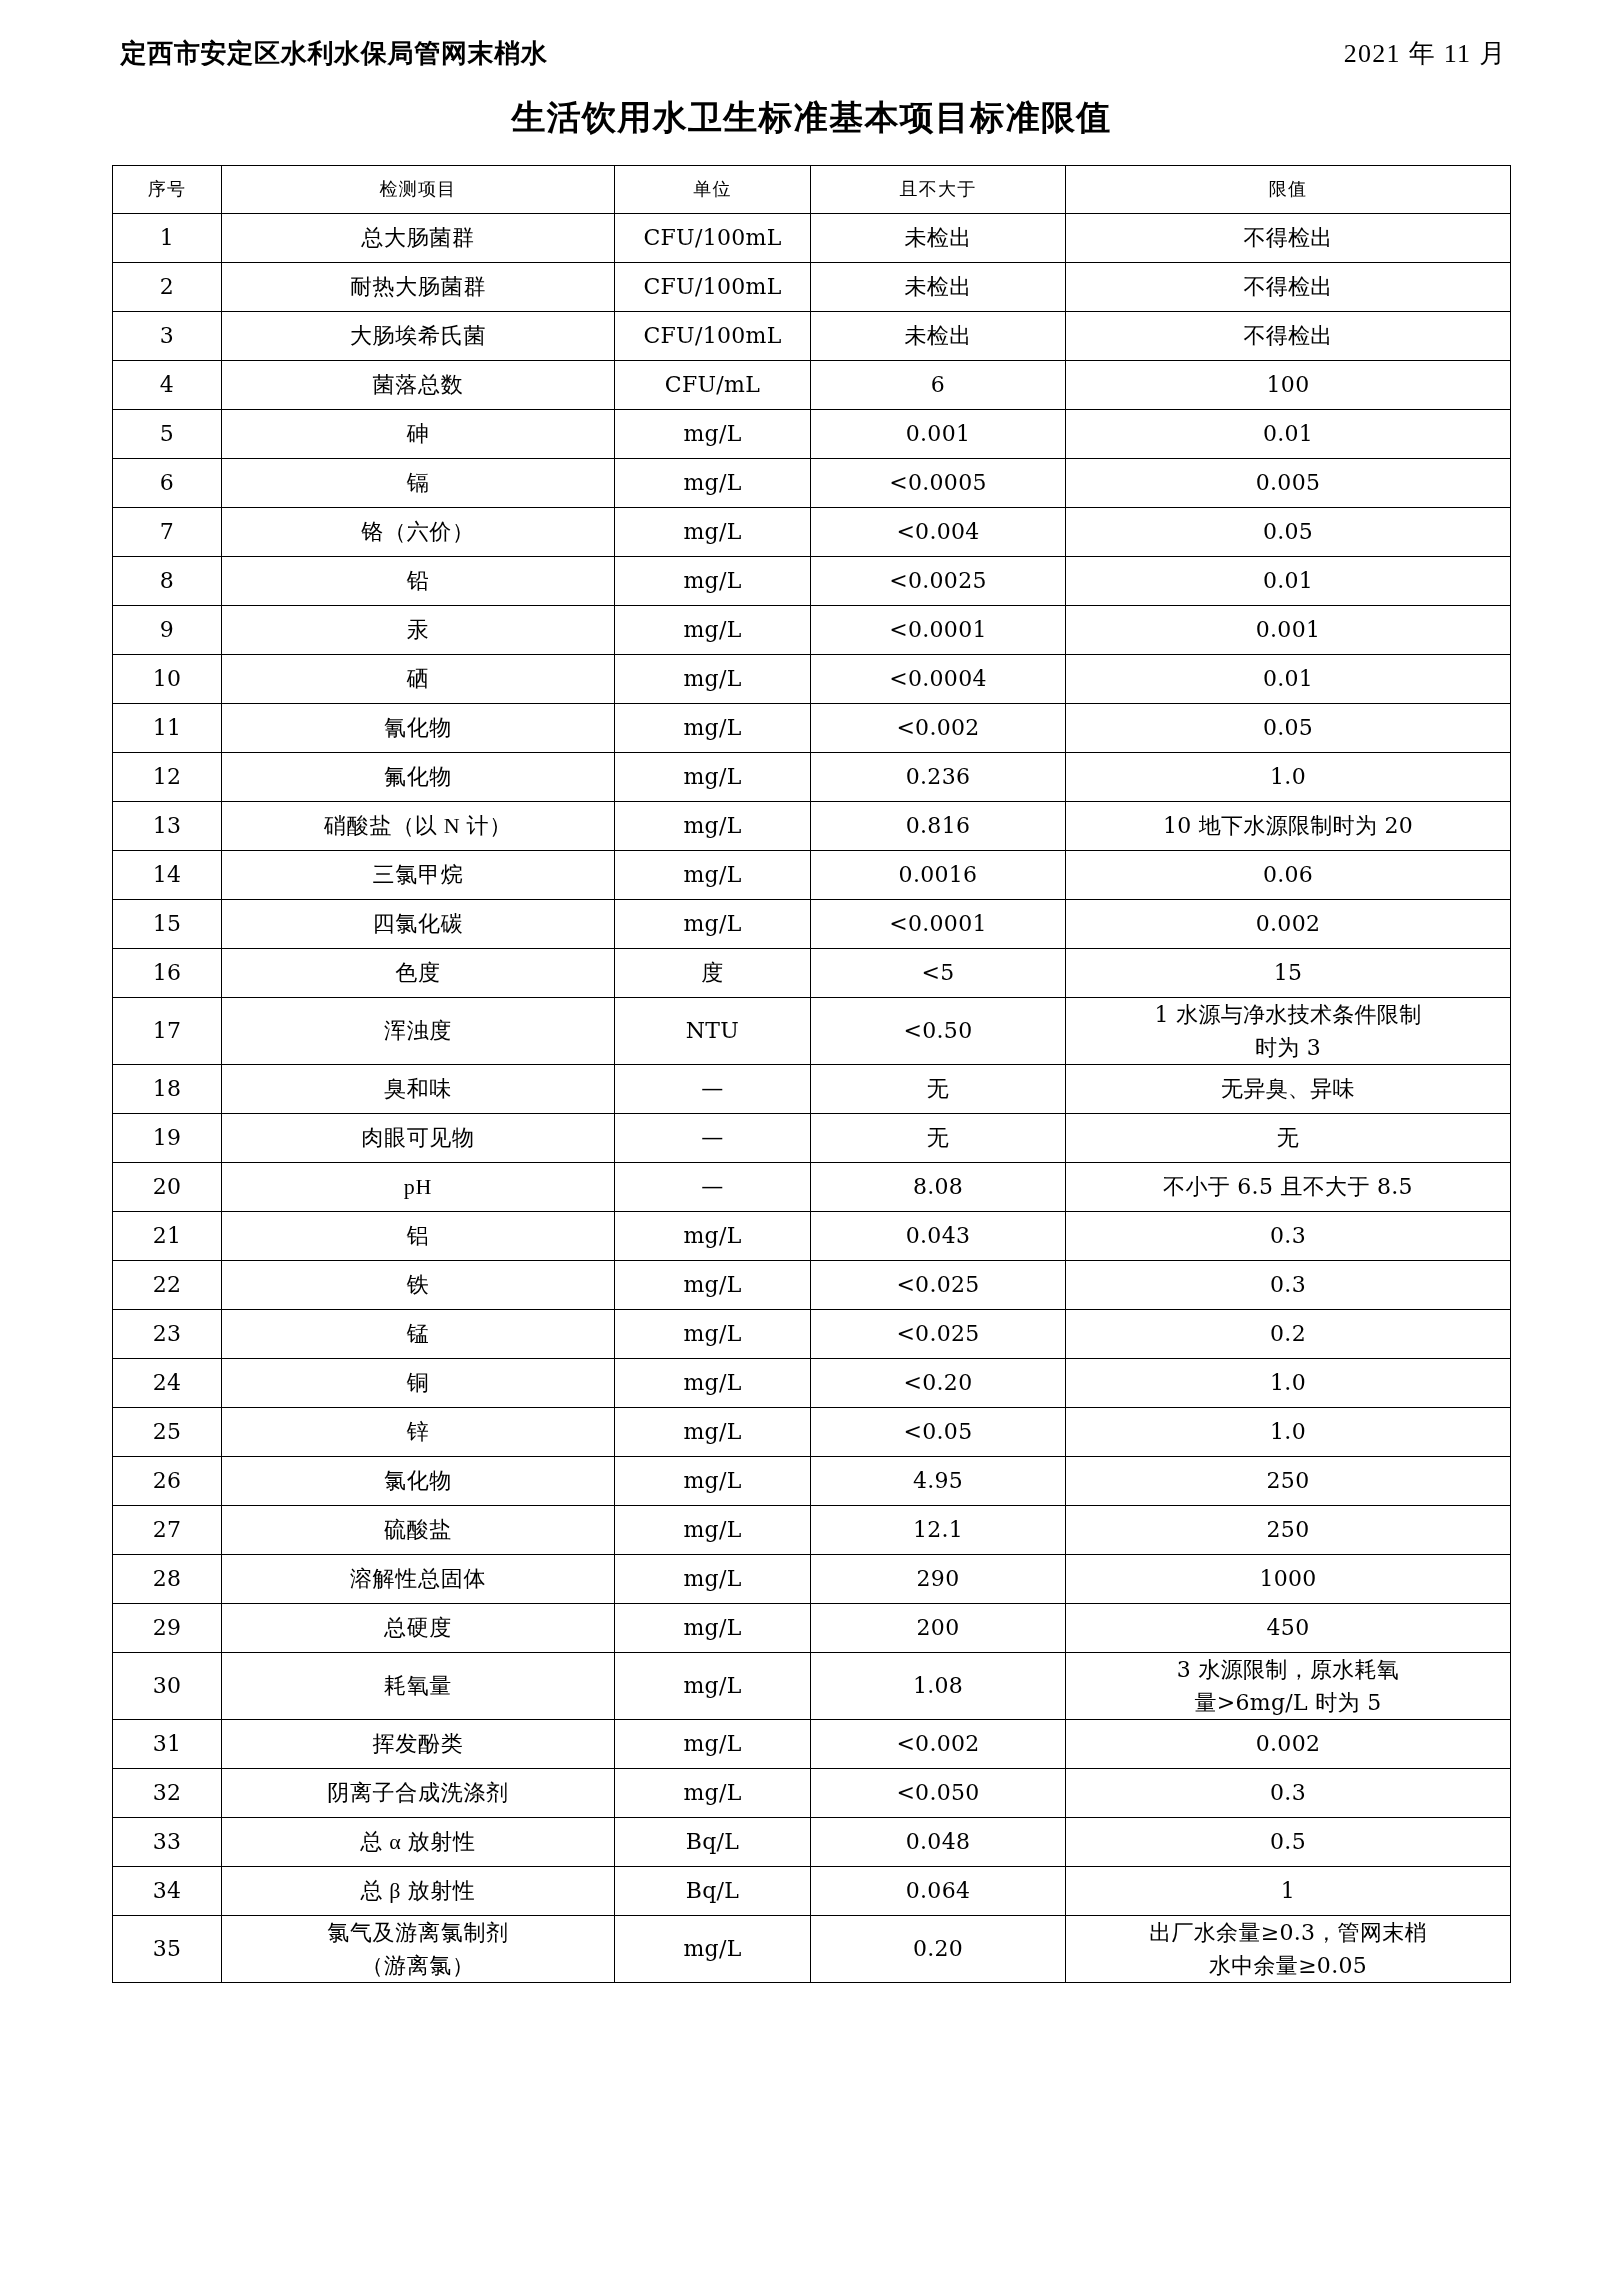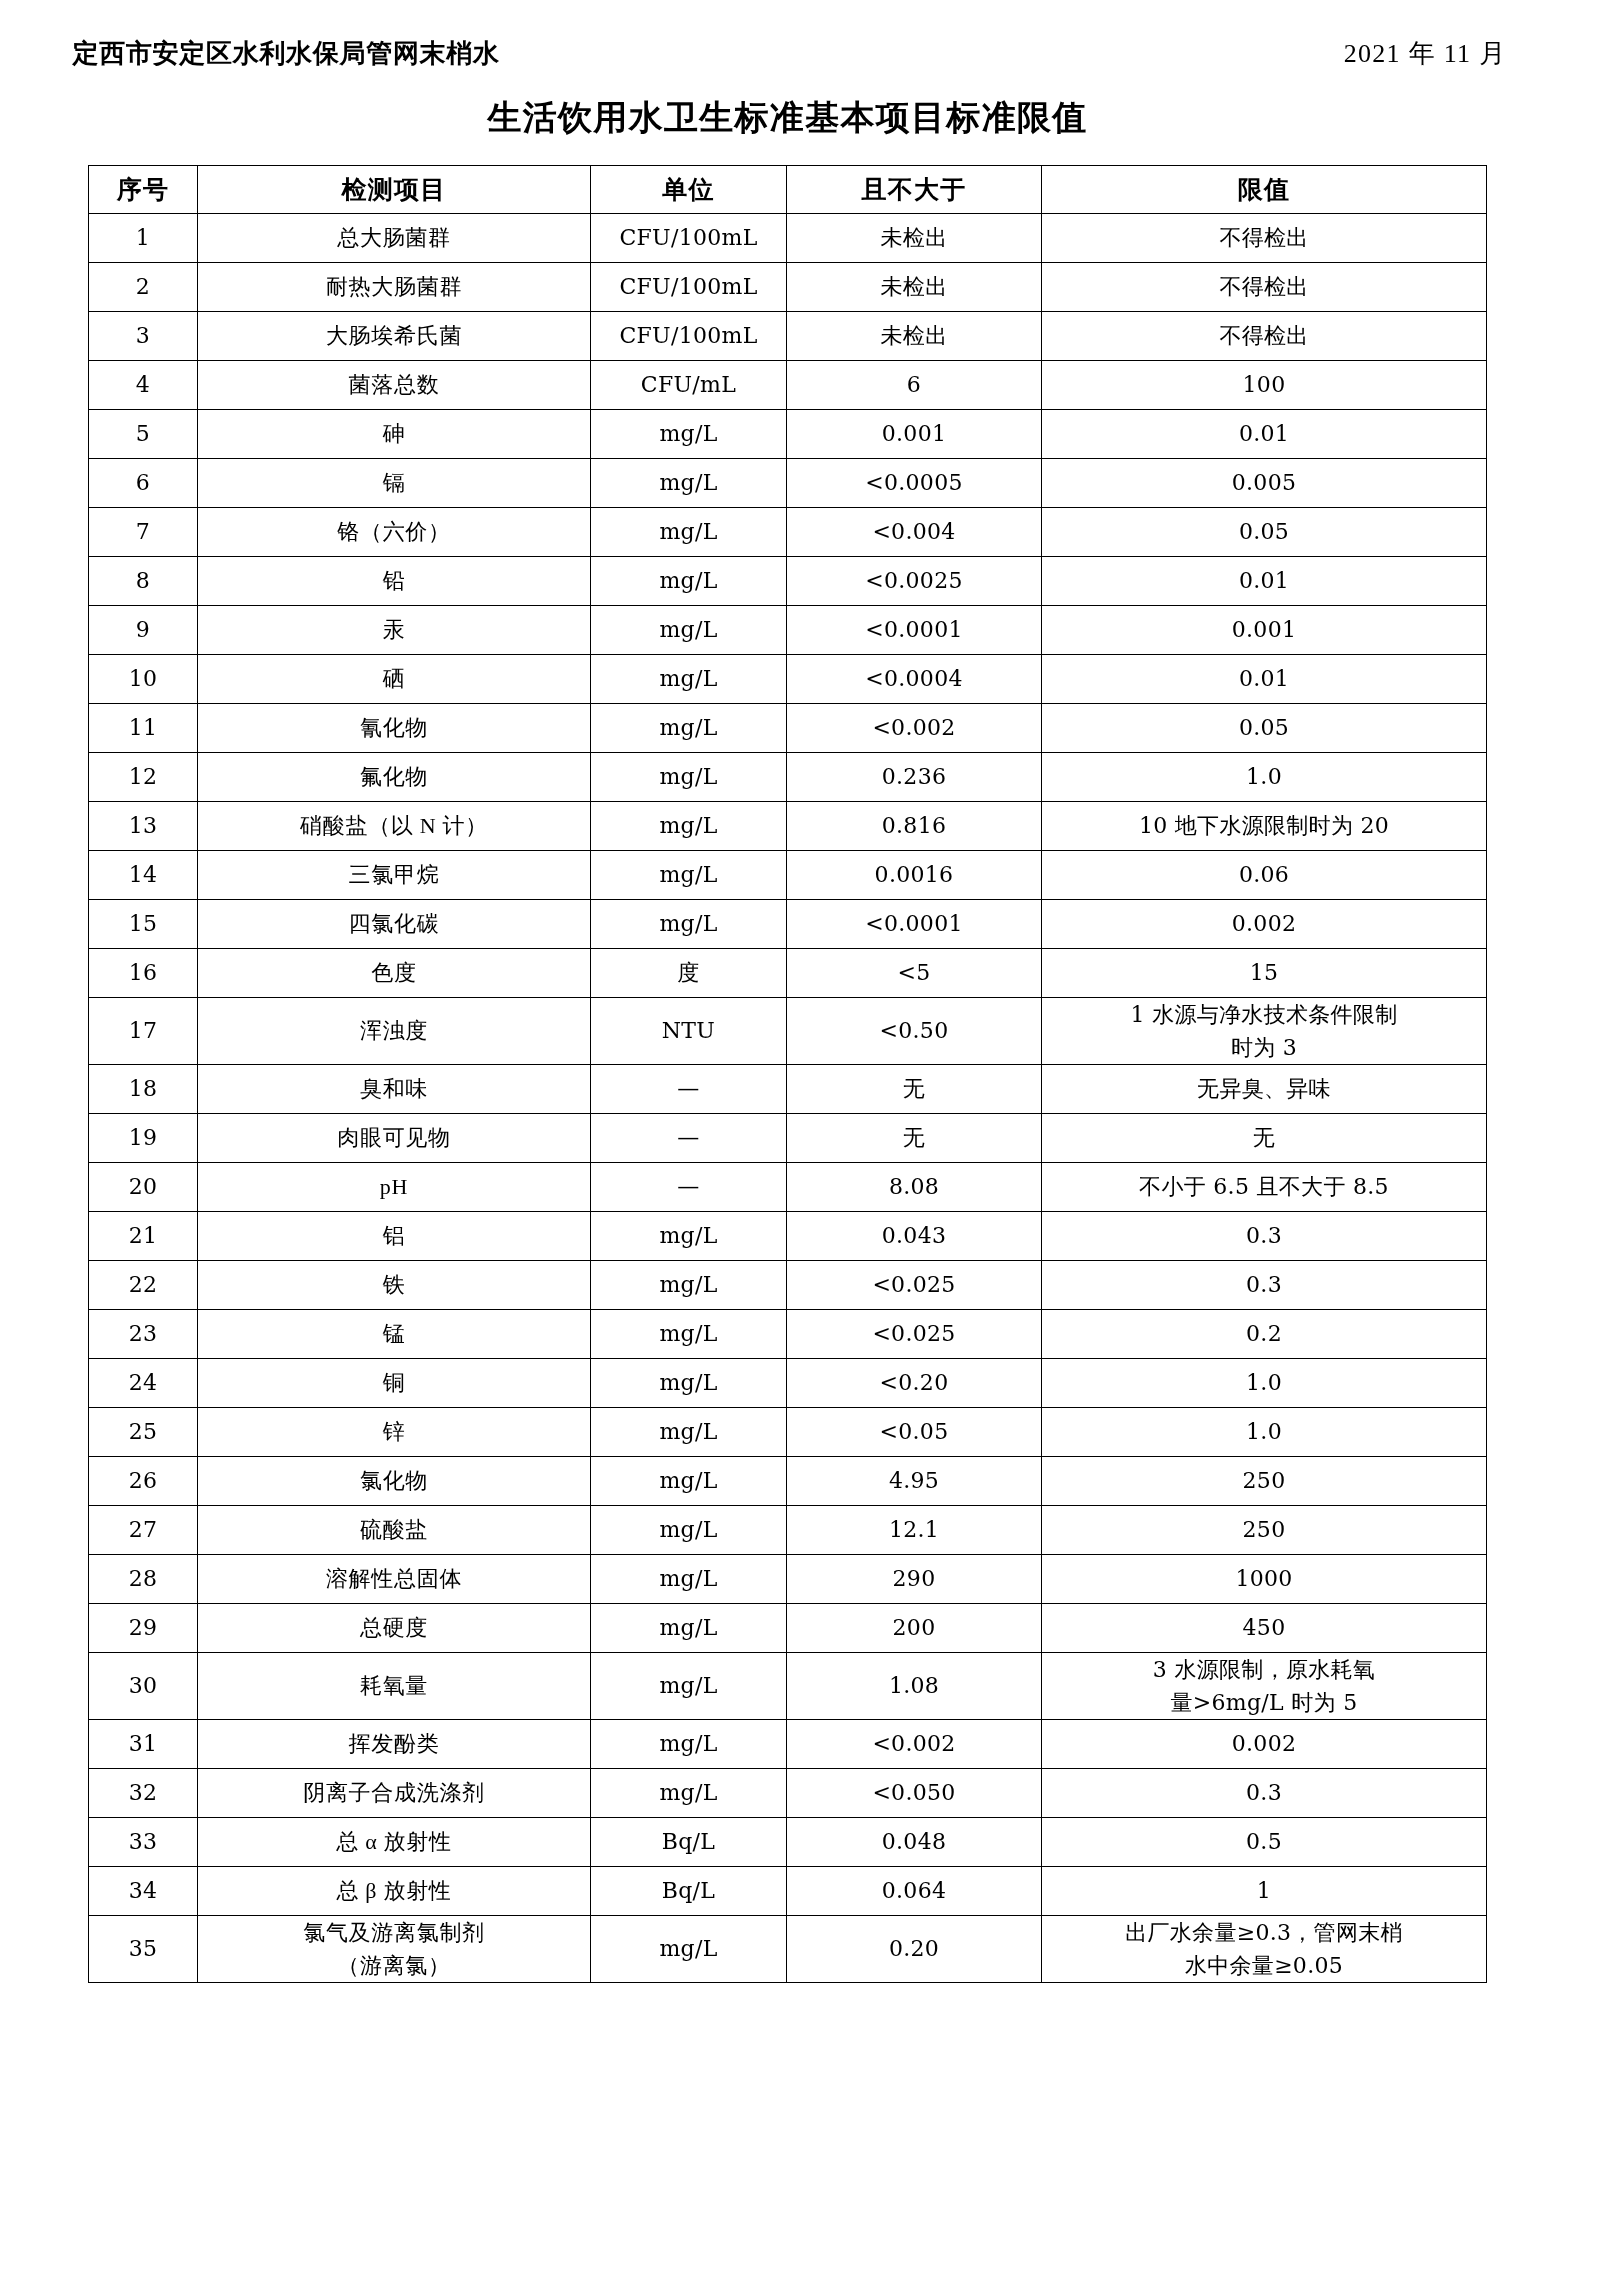--- a/index.html
+++ b/index.html
@@ -11,21 +11,21 @@
     width: 1623px;
     height: 2295px;
     font-family: "Liberation Serif", "DejaVu Serif", serif;
     color: #000000;
     -webkit-font-smoothing: antialiased;
   }
   .page {
     box-sizing: border-box;
     width: 1623px;
     height: 2295px;
-    padding: 38px 110px 0 62px;
+    padding: 38px 110px 0 110px;
     position: relative;
   }
   .header-row {
     display: flex;
     justify-content: space-between;
     align-items: baseline;
     font-size: 26px;
     line-height: 1.2;
     padding: 0 6.5px 0 10.5px;
   }
@@ -52,22 +52,22 @@
     margin: 0 auto;
   }
   table.report th,
   table.report td {
     border: 1.3px solid #000000;
     text-align: center;
     vertical-align: middle;
     padding: 0;
   }
   table.report thead th {
-    font-size: 25px;
-    font-weight: 700;
+    font-size: 18px;
+    font-weight: 400;
     height: 47px;
     letter-spacing: 1.3px;
   }
   table.report tbody td {
     font-size: 22px;
     height: 48px;
     font-weight: 400;
   }
   
   col.c-no    { width: 109px; }

